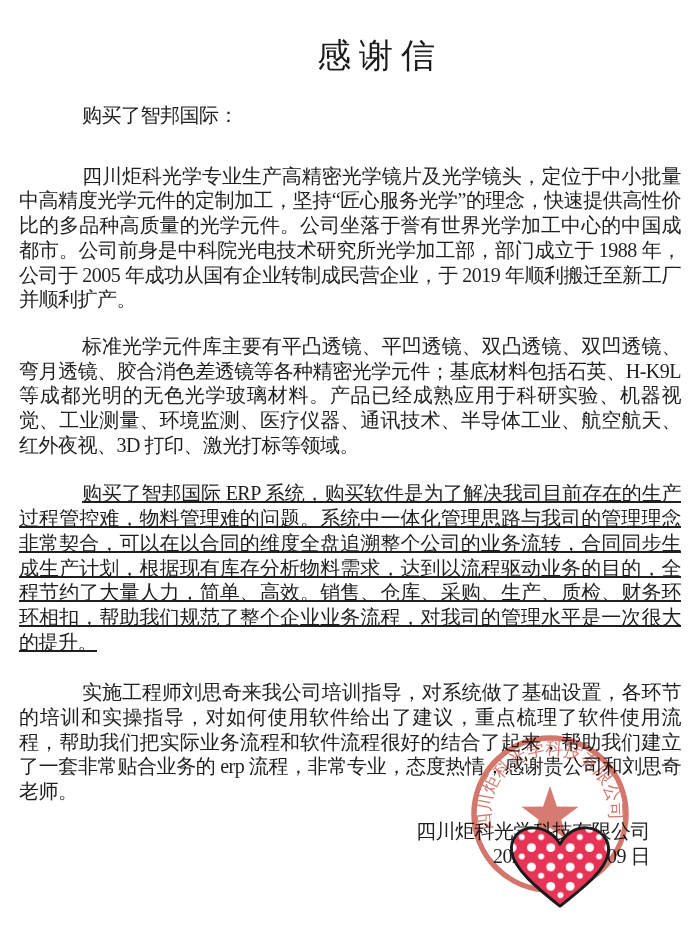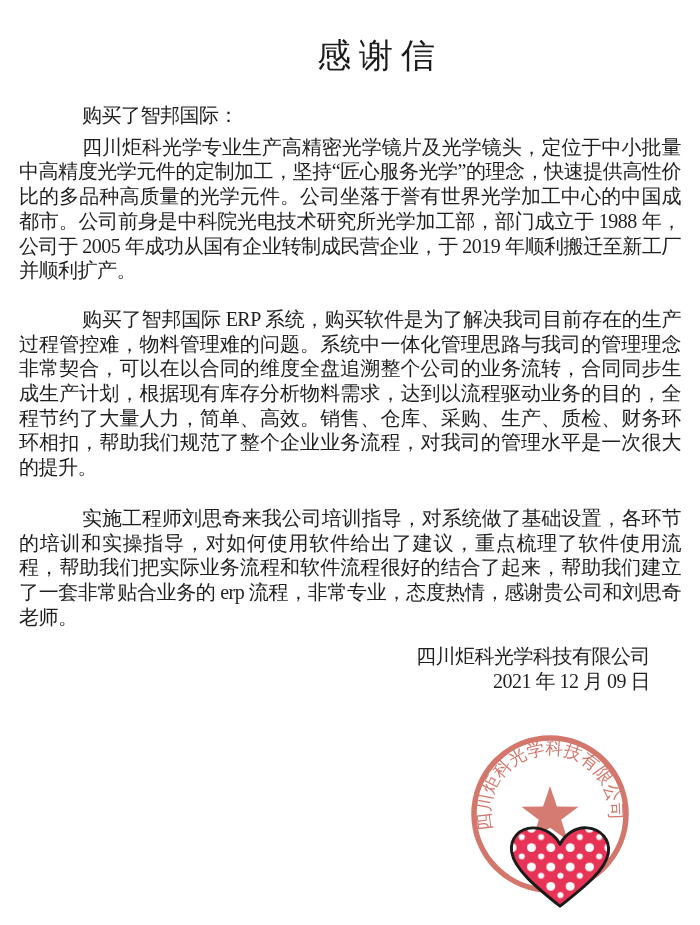--- a/index.html
+++ b/index.html
@@ -35,22 +35,22 @@
   }
   .para {
     margin: 22px 0 0 0;
     padding: 0 19px;
     text-indent: 63px;
     font-size: 20px;
     line-height: 24.7px;
     letter-spacing: -0.5px;
     text-align: justify;
   }
-  .para.p1 { margin-top: 7px; }
-  .para.p3 { margin-top: 24px; }
+  .para.p1 { margin-top: 36px; }
+  .para.p3 { margin-top: 24px; text-decoration: underline; }
   .para.p4 { margin-top: 26px; }
   .signature {
     margin-top: 15px;
     padding-right: 50px;
     text-align: right;
     font-size: 20px;
     line-height: 24.7px;
     letter-spacing: -0.5px;
   }
   .stamp {
@@ -76,20 +76,21 @@
 </head>
 <body>
 
 <div class="page">
 
   <h1 class="title">感谢信</h1>
 
   <div class="salutation">购买了智邦国际：</div>
 
   <p class="para p1">四川炬科光学专业生产高精密光学镜片及光学镜头，定位于中小批量中高精度光学元件的定制加工，坚持“匠心服务光学”的理念，快速提供高性价比的多品种高质量的光学元件。公司坐落于誉有世界光学加工中心的中国成都市。公司前身是中科院光电技术研究所光学加工部，部门成立于 1988 年，公司于 2005 年成功从国有企业转制成民营企业，于 2019 年顺利搬迁至新工厂并顺利扩产。</p>
+  <p class="para p2">标准光学元件库主要有平凸透镜、平凹透镜、双凸透镜、双凹透镜、弯月透镜、胶合消色差透镜等各种精密光学元件；基底材料包括石英、H-K9L 等成都光明的无色光学玻璃材料。产品已经成熟应用于科研实验、机器视觉、工业测量、环境监测、医疗仪器、通讯技术、半导体工业、航空航天、红外夜视、3D 打印、激光打标等领域。</p>
   <p class="para p3">购买了智邦国际 ERP 系统，购买软件是为了解决我司目前存在的生产过程管控难，物料管理难的问题。系统中一体化管理思路与我司的管理理念非常契合，可以在以合同的维度全盘追溯整个公司的业务流转，合同同步生成生产计划，根据现有库存分析物料需求，达到以流程驱动业务的目的，全程节约了大量人力，简单、高效。销售、仓库、采购、生产、质检、财务环环相扣，帮助我们规范了整个企业业务流程，对我司的管理水平是一次很大的提升。</p>
   <p class="para p4">实施工程师刘思奇来我公司培训指导，对系统做了基础设置，各环节的培训和实操指导，对如何使用软件给出了建议，重点梳理了软件使用流程，帮助我们把实际业务流程和软件流程很好的结合了起来，帮助我们建立了一套非常贴合业务的 erp 流程，非常专业，态度热情，感谢贵公司和刘思奇老师。</p>
 
   <div class="signature">
     <div>四川炬科光学科技有限公司</div>
     <div>2021 年 12 月 09 日</div>
   </div>
 
   <svg class="stamp" viewBox="0 0 180 180" xmlns="http://www.w3.org/2000/svg">
     <circle cx="90" cy="90" r="76" fill="none" stroke-width="5.5" stroke="#cf6a5e"></circle>

